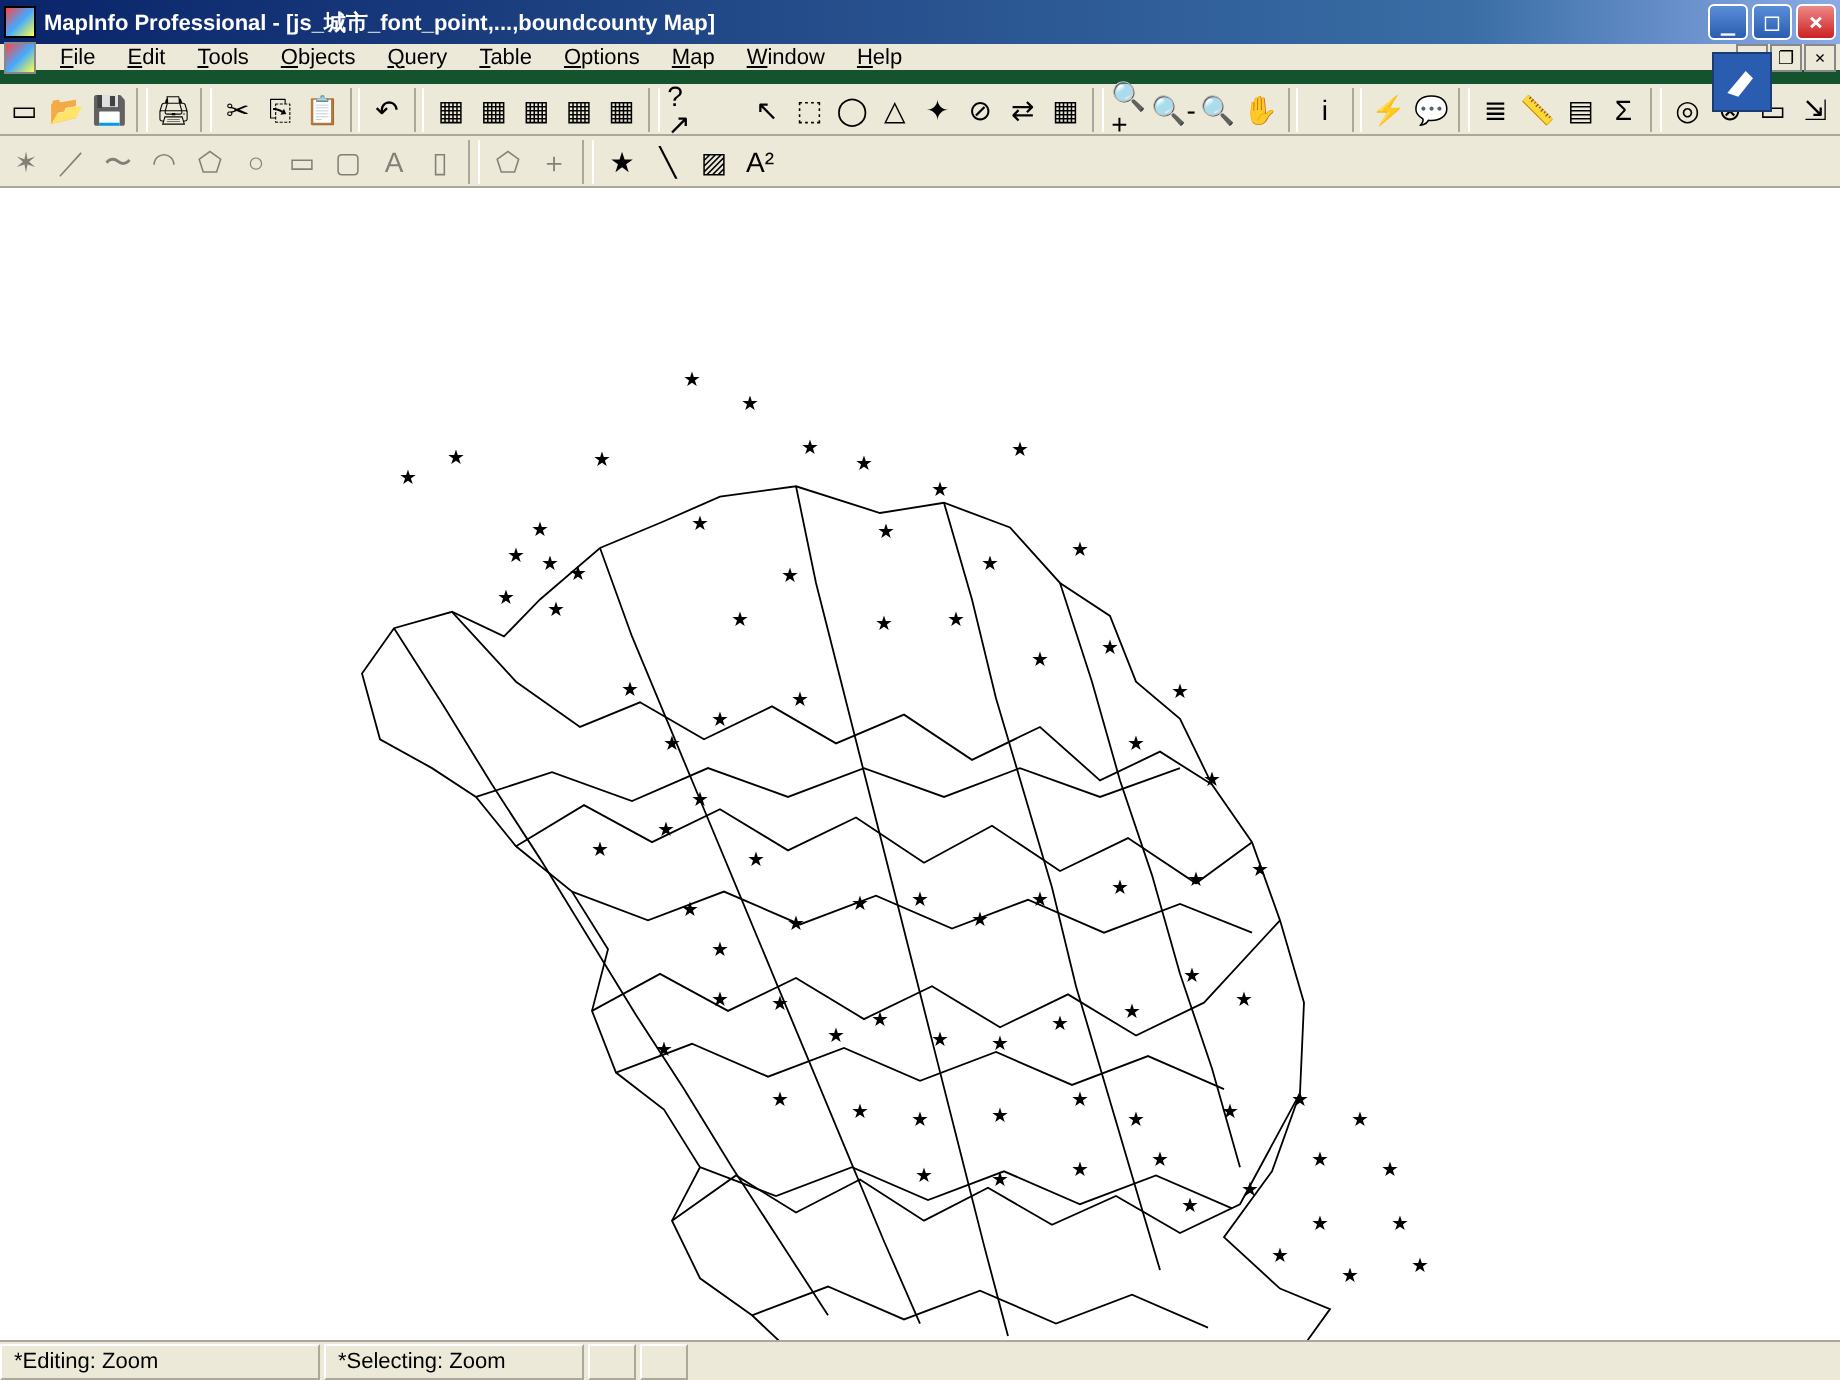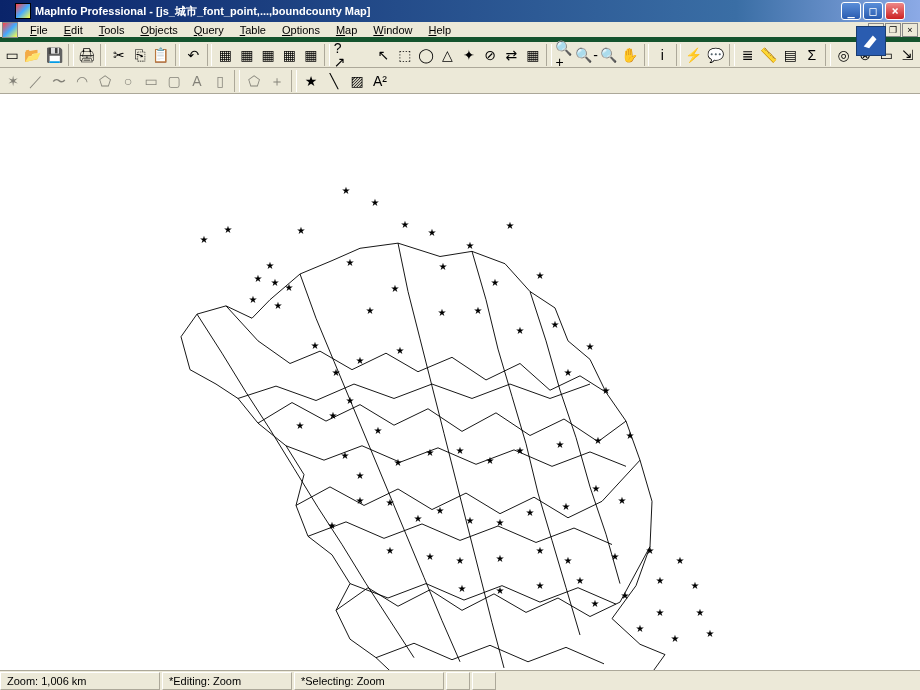--- a/index.html
+++ b/index.html
@@ -1,27 +1,27 @@
 <!DOCTYPE html>
 <html><head>
 <meta charset="utf-8">
 <style>
 * { margin:0; padding:0; box-sizing:border-box; font-family:"MS Sans Serif",Tahoma,sans-serif; font-size:11px; }
 body { background:#fff; width:920px; height:690px; position:relative; overflow:hidden; }
 
 
-.titlebar { height:22px; background:linear-gradient(to right,#0a246a 0%,#3a6ea5 80%,#8caae6 100%); display:flex; align-items:center; padding:0 15px; color:#fff; font-weight:bold; }
+.titlebar { height:22px; background:linear-gradient(to right,#0a246a 0%,#3a6ea5 80%,#8caae6 100%); display:flex; align-items:center; padding:0 2px; color:#fff; font-weight:bold; }
 .titlebar .icon { width:16px; height:16px; margin-right:4px; background:linear-gradient(135deg,#f44,#4af,#ff4); border:1px solid #000; }
 .titlebar .title { flex:1; }
 .titlebar .btns { display:flex; gap:2px; }
 .tb-btn { width:20px; height:18px; background:linear-gradient(#5a8ed8,#2a5cb0); border:1px solid #fff; border-radius:3px; color:#fff; display:flex; align-items:center; justify-content:center; font-family:monospace; font-size:12px; font-weight:bold; cursor:pointer; }
 .tb-btn.close { background:linear-gradient(#e88,#c22); }
 
 
-.menubar { height:20px; background:#ece9d8; border-bottom:5px solid #14532d; display:flex; align-items:center; padding:0 2px; }
+.menubar { height:20px; background:#ece9d8; border-bottom:7px solid #14532d; display:flex; align-items:center; padding:0 2px; }
 .menubar .app-icon { width:16px; height:16px; margin-right:4px; background:linear-gradient(135deg,#f44,#4af,#ff4); border:1px solid #888; }
 .menu-item { padding:2px 8px; cursor:pointer; }
 .menu-item u { text-decoration:underline; }
 .menubar .doc-controls { margin-left:auto; display:flex; gap:1px; }
 .doc-btn { width:16px; height:14px; background:#ece9d8; border:1px solid #888; font-size:9px; display:flex; align-items:center; justify-content:center; cursor:pointer; }
 
 
 .toolbar-row { height:26px; background:#ece9d8; border-bottom:1px solid #aca899; display:flex; align-items:center; padding:1px 2px; gap:1px; }
 .tool { width:22px; height:22px; background:#ece9d8; border:1px solid #ece9d8; display:flex; align-items:center; justify-content:center; cursor:pointer; position:relative; }
 .tool.disabled { opacity:.45; cursor:default; }
@@ -360,19 +360,18 @@
       <div class="star" style="left: 675px; top: 544px;">★</div>
       <div class="star" style="left: 710px; top: 539px;">★</div>
       <div class="star" style="left: 300px; top: 331px;">★</div>
       <div class="star" style="left: 333px; top: 321px;">★</div>
       <div class="star" style="left: 360px; top: 381px;">★</div>
       <div class="star" style="left: 332px; top: 431px;">★</div>
     </div>
 </div>
 
 <div class="statusbar">
-  <div class="status-panel">Zoom: 1,006 km</div>
   <div class="status-panel">* <span>Editing: Zoom</span></div>
   <div class="status-panel">* <span>Selecting: Zoom</span></div>
   <div class="status-panel sml"></div>
   <div class="status-panel sml"></div>
   <div class="spacer"></div>
 </div>
 
 </body></html>

